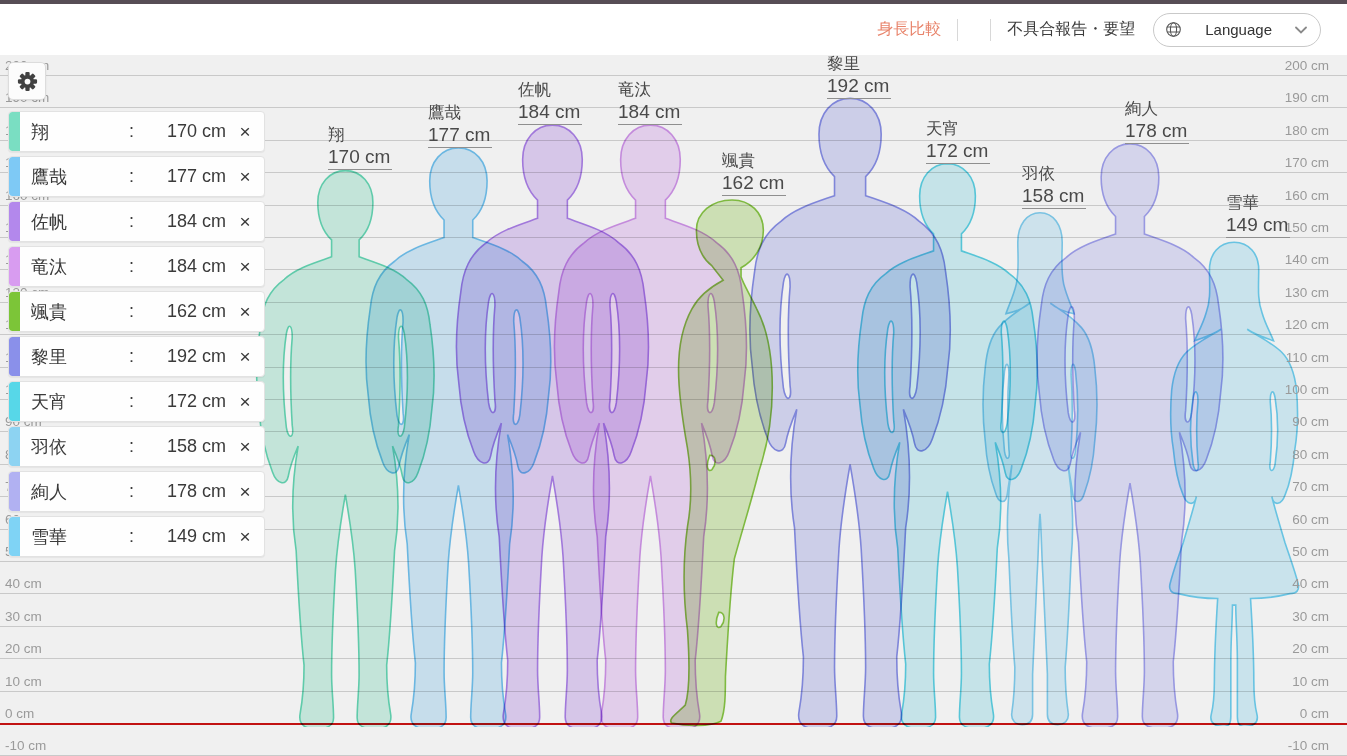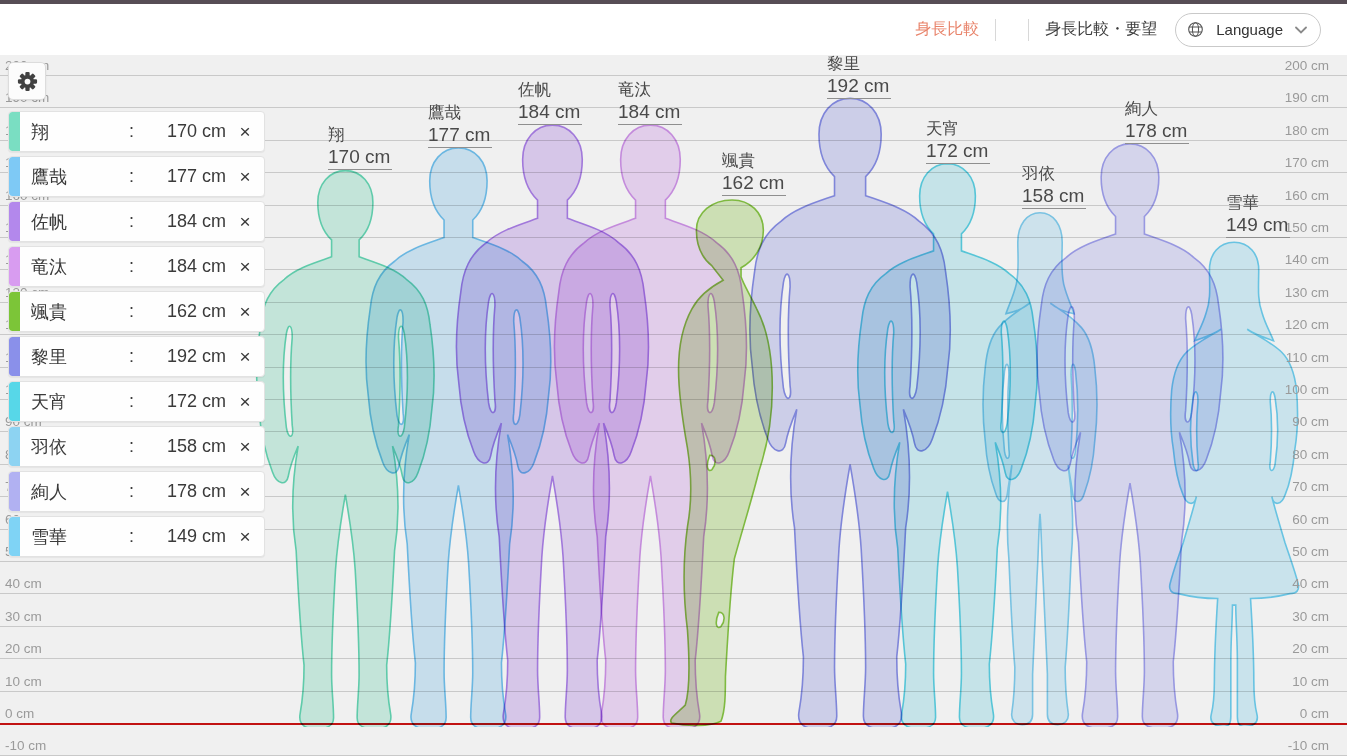--- a/index.html
+++ b/index.html
@@ -6,21 +6,21 @@
   html,body { width:1347px; height:756px; overflow:hidden;
     font-family:"Liberation Sans","DejaVu Sans",sans-serif; background:#fff; }
 
   
   .top-strip { position:absolute; left:0; top:0; width:100%; height:4px; background:#574d55; z-index:30; }
   .header { position:absolute; left:12px; top:4px; width:100%; height:51px; background:#fff; z-index:25;
     display:flex; align-items:center; justify-content:flex-end; }
   .nav-link { font-size:16px; color:#3c3c3c; cursor:pointer; white-space:nowrap; }
   .nav-link.active { color:#e8836a; }
   .nav-divider { width:1px; height:22px; background:#d8d8d8; margin:0 16px; }
-  .lang-pill { display:flex; align-items:center; gap:12px; border:1px solid #c9c9c9; border-radius:17px;
+  .lang-pill { display:flex; align-items:center; gap:23px; border:1px solid #c9c9c9; border-radius:17px;
     height:34px; padding:0 13px 0 11px; margin-left:18px; margin-right:38px; cursor:pointer; background:#fff; }
   .lang-pill span { font-size:15px; color:#333; }
 
   
   .chart { position:absolute; left:0; top:55px; width:1347px; height:701px; background:#f0f0f0; overflow:hidden; }
   .gridline { position:absolute; left:0; width:100%; height:1px; background:#c9c9c9; z-index:1; }
   .zero-line { position:absolute; left:0; width:100%; height:2px; background:#c11212; z-index:1; }
   .scale-label { position:absolute; font-size:13.5px; color:#9a9a9a; z-index:4; line-height:15px; }
   .scale-label.left { left:5px; }
   .scale-label.right { right:18px; }
@@ -56,21 +56,21 @@
 </style>
 </head>
 <body>
 
 <div class="top-strip"></div>
 
 <div class="header">
   <span class="nav-link active">身長比較</span>
   <span class="nav-divider"></span>
   <span class="nav-divider"></span>
-  <span class="nav-link">身長比較・要望</span>
+  <span class="nav-link">不具合報告・要望</span>
   <span class="lang-pill">
     <svg width="17" height="17" viewBox="0 0 20 20">
       <g stroke="#555" fill="none" stroke-width="1.3">
         <circle cx="10" cy="10" r="8"></circle>
           <ellipse cx="10" cy="10" rx="3.6" ry="8"></ellipse>
         <path d="M2.5 7h15M2.5 13h15"></path>
       </g>
     </svg>
     <span>Language</span>
     <svg width="12" height="8" viewBox="0 0 12 8">

